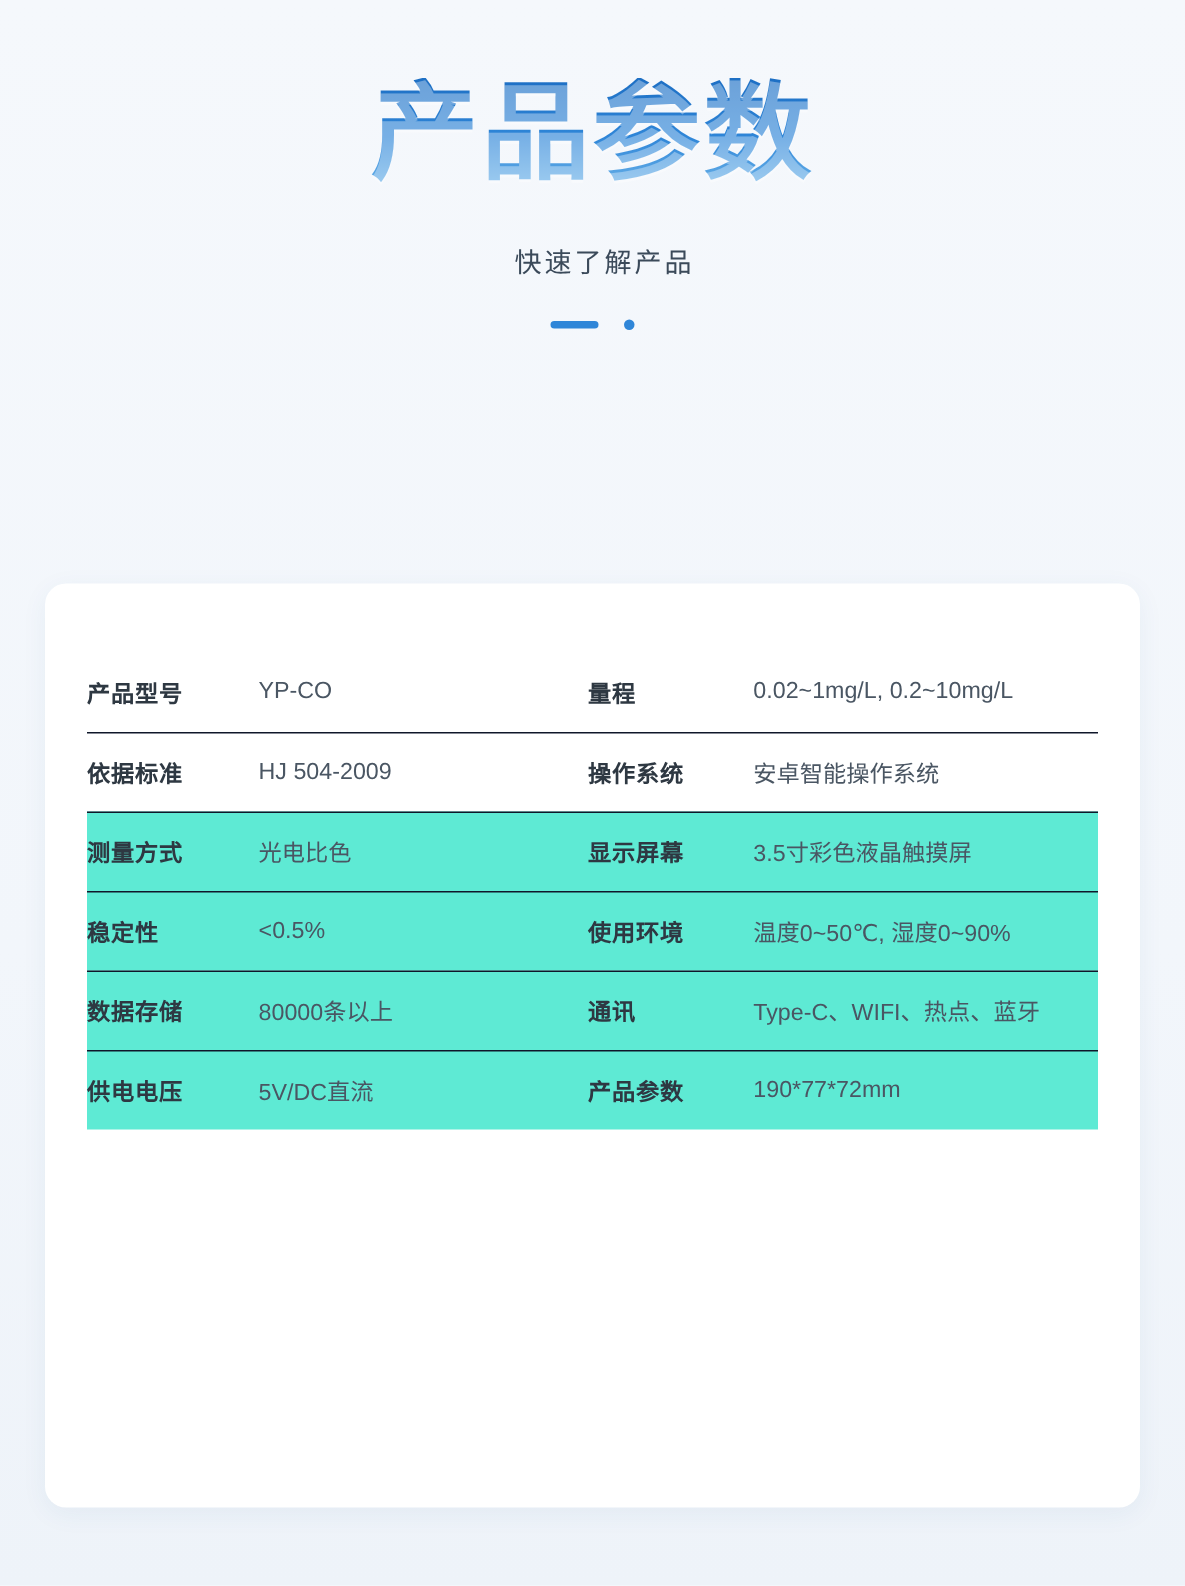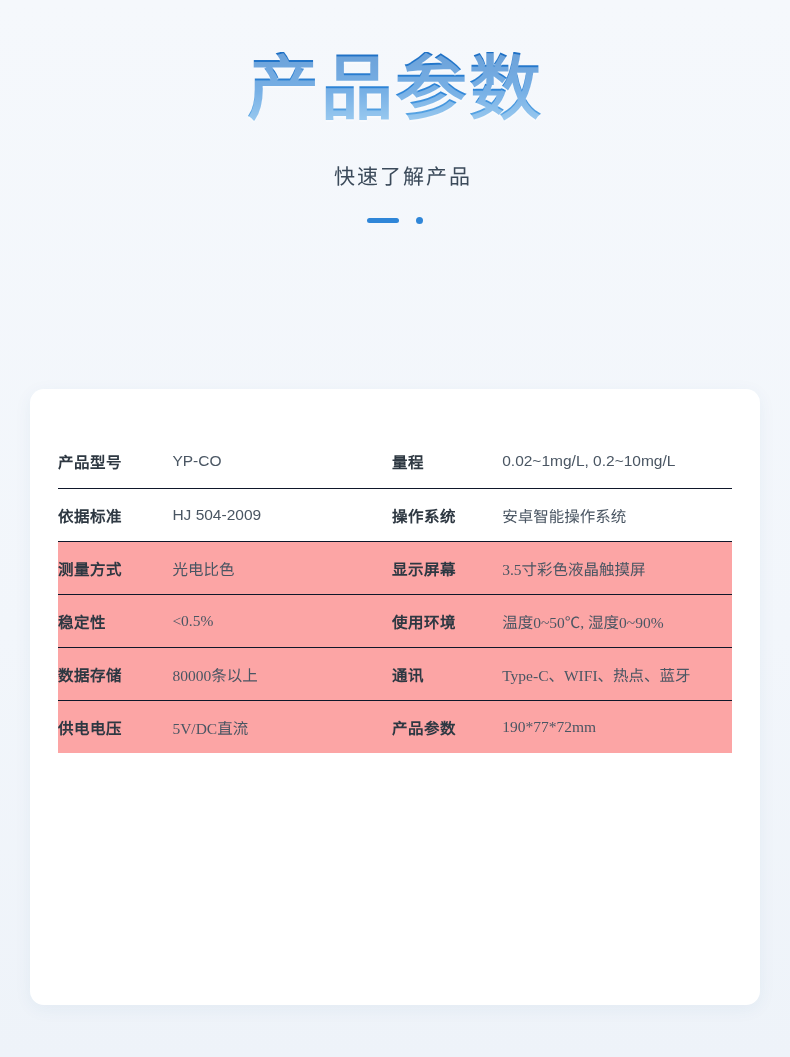--- a/index.html
+++ b/index.html
@@ -38,21 +38,21 @@
     -webkit-background-clip: text;
     background-clip: text;
     color: transparent;
     -webkit-text-fill-color: transparent;
     margin: 0;
     text-shadow: 0 2px 0 rgba(255,255,255,0.35);
   }
 
   .subtitle {
     margin: 36px 0 0 16px;
-    font-size: 21px;
+    font-size: 18px;
     color: #3b4a5a;
     letter-spacing: 2px;
   }
 
   .divider {
     margin: 26px auto 0 auto;
     width: 56px;
     height: 8px;
     position: relative;
   }
@@ -120,22 +120,21 @@
   .spec-table td.v {
     color: #4a5663;
   }
 
   .col-k1 { width: 112px; padding-left: 14px; }
   .col-v1 { width: 215px; }
   .col-k2 { width: 108px; }
   .col-v2 { width: 225px; }
 
   .spec-table tr.alt td {
-    background: #fca5a5;
-    font-family: Liberation Serif, serif;
+    background: #5eead4;
   }
 </style>
 </head>
 <body>
 
 <div class="page">
 
   <div class="header">
     <h1 class="title">产品参数</h1>
     <div class="subtitle">快速了解产品</div>

